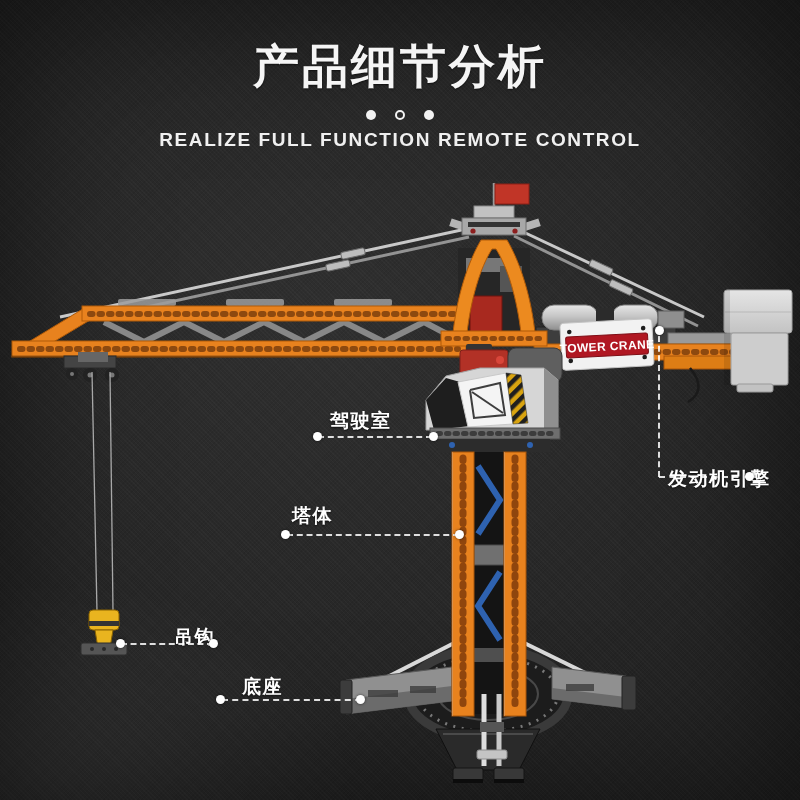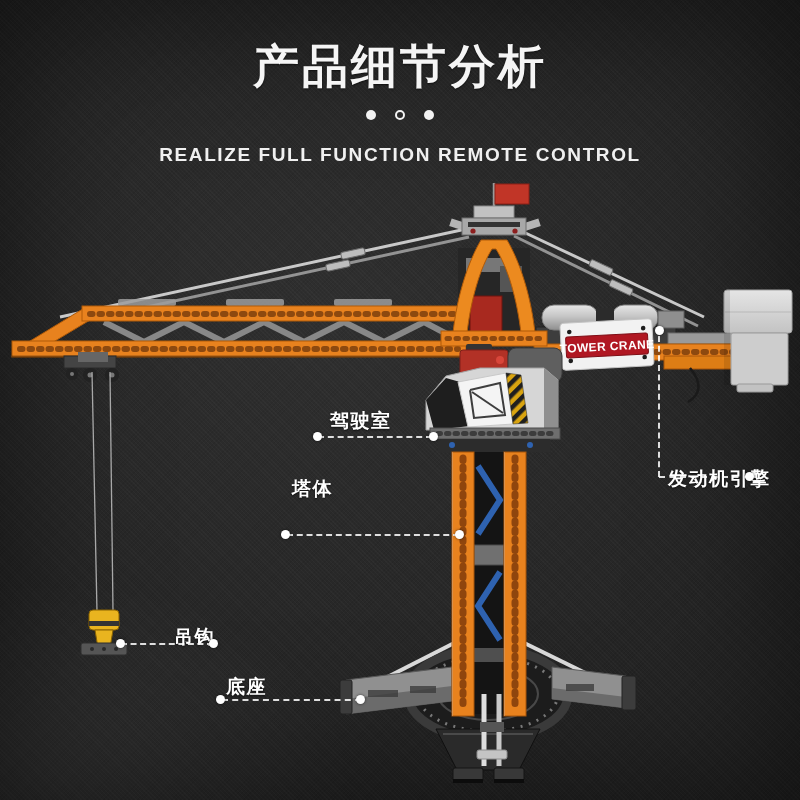--- a/index.html
+++ b/index.html
@@ -21,21 +21,21 @@
   
   .hdr{position:absolute;top:0;left:0;width:800px;text-align:center;color:#fff;}
   .hdr-title{
     margin-top:36px;font-size:46px;font-weight:800;letter-spacing:3px;
     color:#f5f5f5;text-shadow:0 1px 2px rgba(0,0,0,.6);
   }
   .hdr-dots{margin-top:12px;display:flex;justify-content:center;align-items:center;gap:19px;}
   .dotf{width:10px;height:10px;border-radius:50%;background:#f2f2f2;}
   .doto{width:10px;height:10px;border-radius:50%;border:2px solid #f2f2f2;background:transparent;box-sizing:border-box;}
   .hdr-sub{
-    margin-top:24px;font-size:19px;font-weight:600;letter-spacing:1.6px;color:#f0f0f0;
+    margin-top:9px;font-size:19px;font-weight:600;letter-spacing:1.6px;color:#f0f0f0;
   }
   
   .crane-wrap{position:absolute;left:0;top:0;width:800px;height:800px;}
   
   .callout-label{
     position:absolute;color:#fff;font-size:19px;font-weight:700;letter-spacing:1.5px;
     text-shadow:0 1px 2px rgba(0,0,0,.7);white-space:nowrap;text-align:right;
   }
   .leader-h{position:absolute;border-top:2px dashed rgba(255,255,255,.85);height:0;}
   .leader-v{position:absolute;border-left:2px dashed rgba(255,255,255,.85);width:0;}
@@ -251,35 +251,35 @@
   </div>
 
   <div>
     <div class="callout-label" style="left:330px;top:408px;">驾驶室</div>
     <div class="leader-h" style="left:318px;top:436px;width:114px;"></div>
     <span class="leader-dot" style="left:313px;top:432px;"></span>
     <span class="leader-dot" style="left:429px;top:432px;"></span>
   </div>
 
   <div>
-    <div class="callout-label" style="left:292px;top:476px;">塔体</div>
+    <div class="callout-label" style="left:292px;top:503px;">塔体</div>
     <div class="leader-h" style="left:287px;top:534px;width:172px;"></div>
     <span class="leader-dot" style="left:281px;top:530px;"></span>
     <span class="leader-dot" style="left:455px;top:530px;"></span>
   </div>
 
   <div>
     <div class="callout-label" style="left:174px;top:624px;">吊钩</div>
     <div class="leader-h" style="left:121px;top:643px;width:92px;"></div>
     <span class="leader-dot" style="left:116px;top:639px;"></span>
     <span class="leader-dot" style="left:209px;top:639px;"></span>
   </div>
 
   <div>
-    <div class="callout-label" style="left:226px;top:674px;">底座</div>
+    <div class="callout-label" style="left:242px;top:674px;">底座</div>
     <div class="leader-h" style="left:222px;top:699px;width:139px;"></div>
     <span class="leader-dot" style="left:216px;top:695px;"></span>
     <span class="leader-dot" style="left:356px;top:695px;"></span>
   </div>
 
   <div>
     <div class="callout-label" style="left:668px;top:440px;margin-top:26px;">发动机引擎</div>
     <div class="leader-v" style="left:658px;top:336px;height:141px;"></div>
     <div class="leader-h" style="left:659px;top:476px;width:90px;"></div>
     <span class="leader-dot" style="left:655px;top:326px;"></span>

